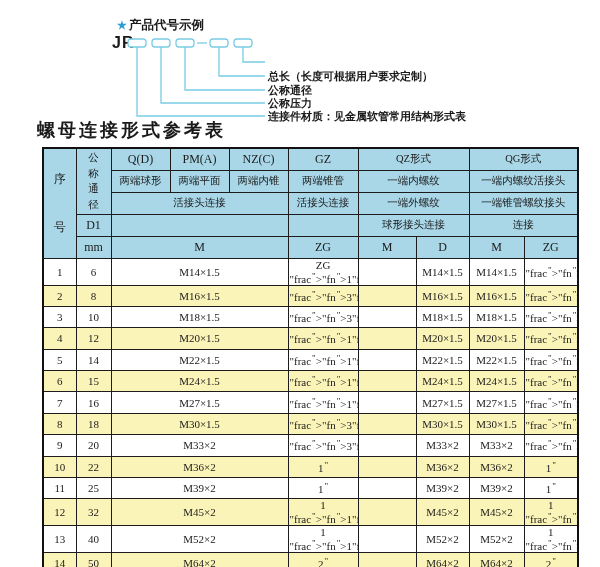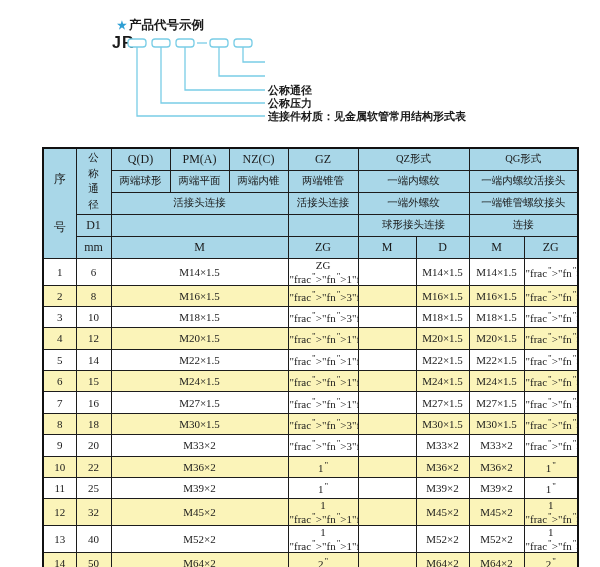--- a/index.html
+++ b/index.html
@@ -57,24 +57,26 @@
     </g>
     <g stroke="#79cde6" stroke-width="1.3" fill="none">
       <path d="M243 47 L243 62 L265 62"></path>
       <path d="M219 47 L219 76 L265 76"></path>
       <path d="M185 47 L185 90 L265 90"></path>
       <path d="M161 47 L161 103 L265 103"></path>
       <path d="M137 47 L137 116 L265 116"></path>
     </g>
   </svg>
 
+  <div class="diagram-label dl-1">总长（长度可根据用户要求定制）</div>
   <div class="diagram-label dl-2">公称通径</div>
   <div class="diagram-label dl-3">公称压力</div>
   <div class="diagram-label dl-4">连接件材质：见金属软管常用结构形式表</div>
 
+  <div class="table-title">螺母连接形式参考表</div>
 
   <table class="ref">
     <colgroup>
       <col style="width:33px">
         <col style="width:35px">
         <col style="width:59px">
         <col style="width:59px">
       <col style="width:59px">
         <col style="width:70px">
         <col style="width:58px">

